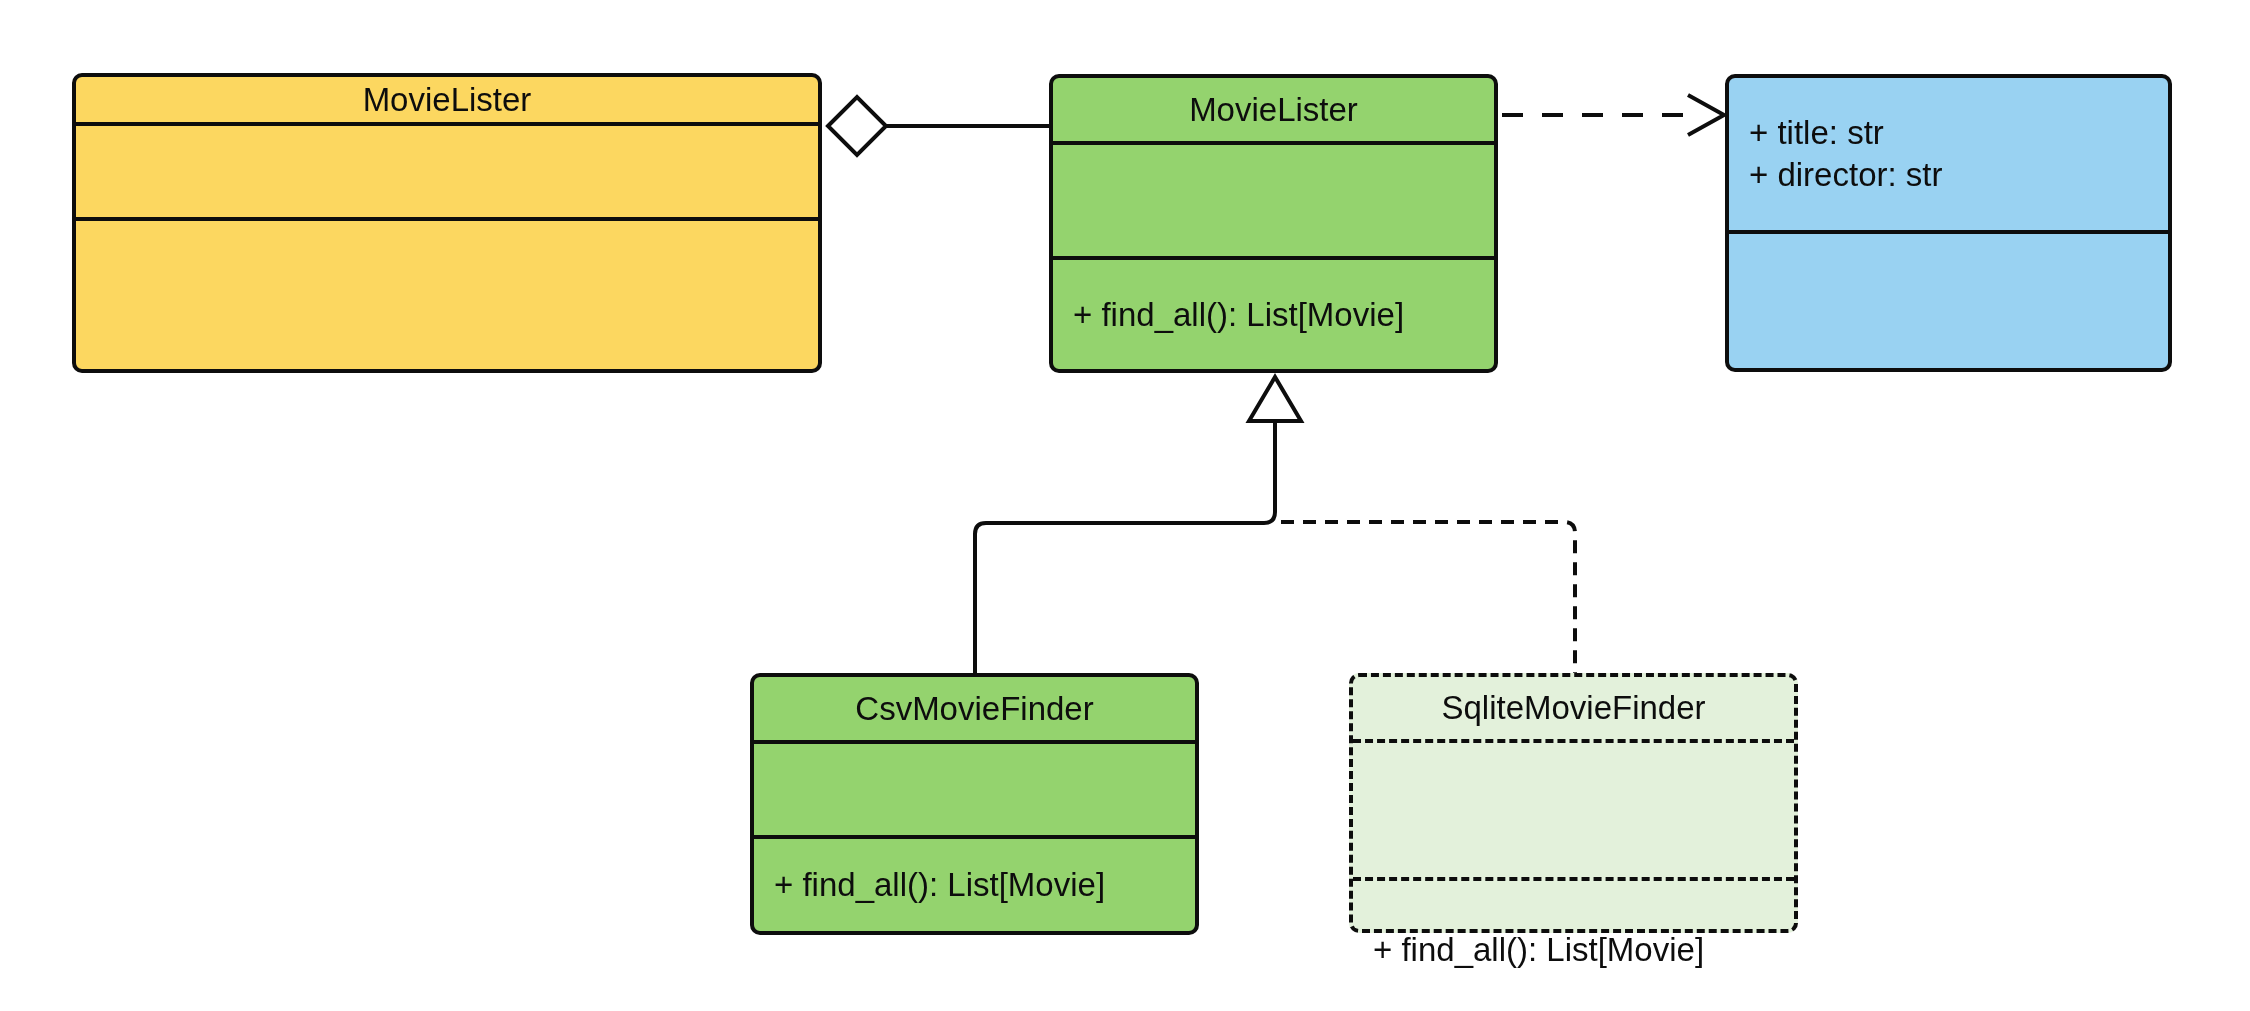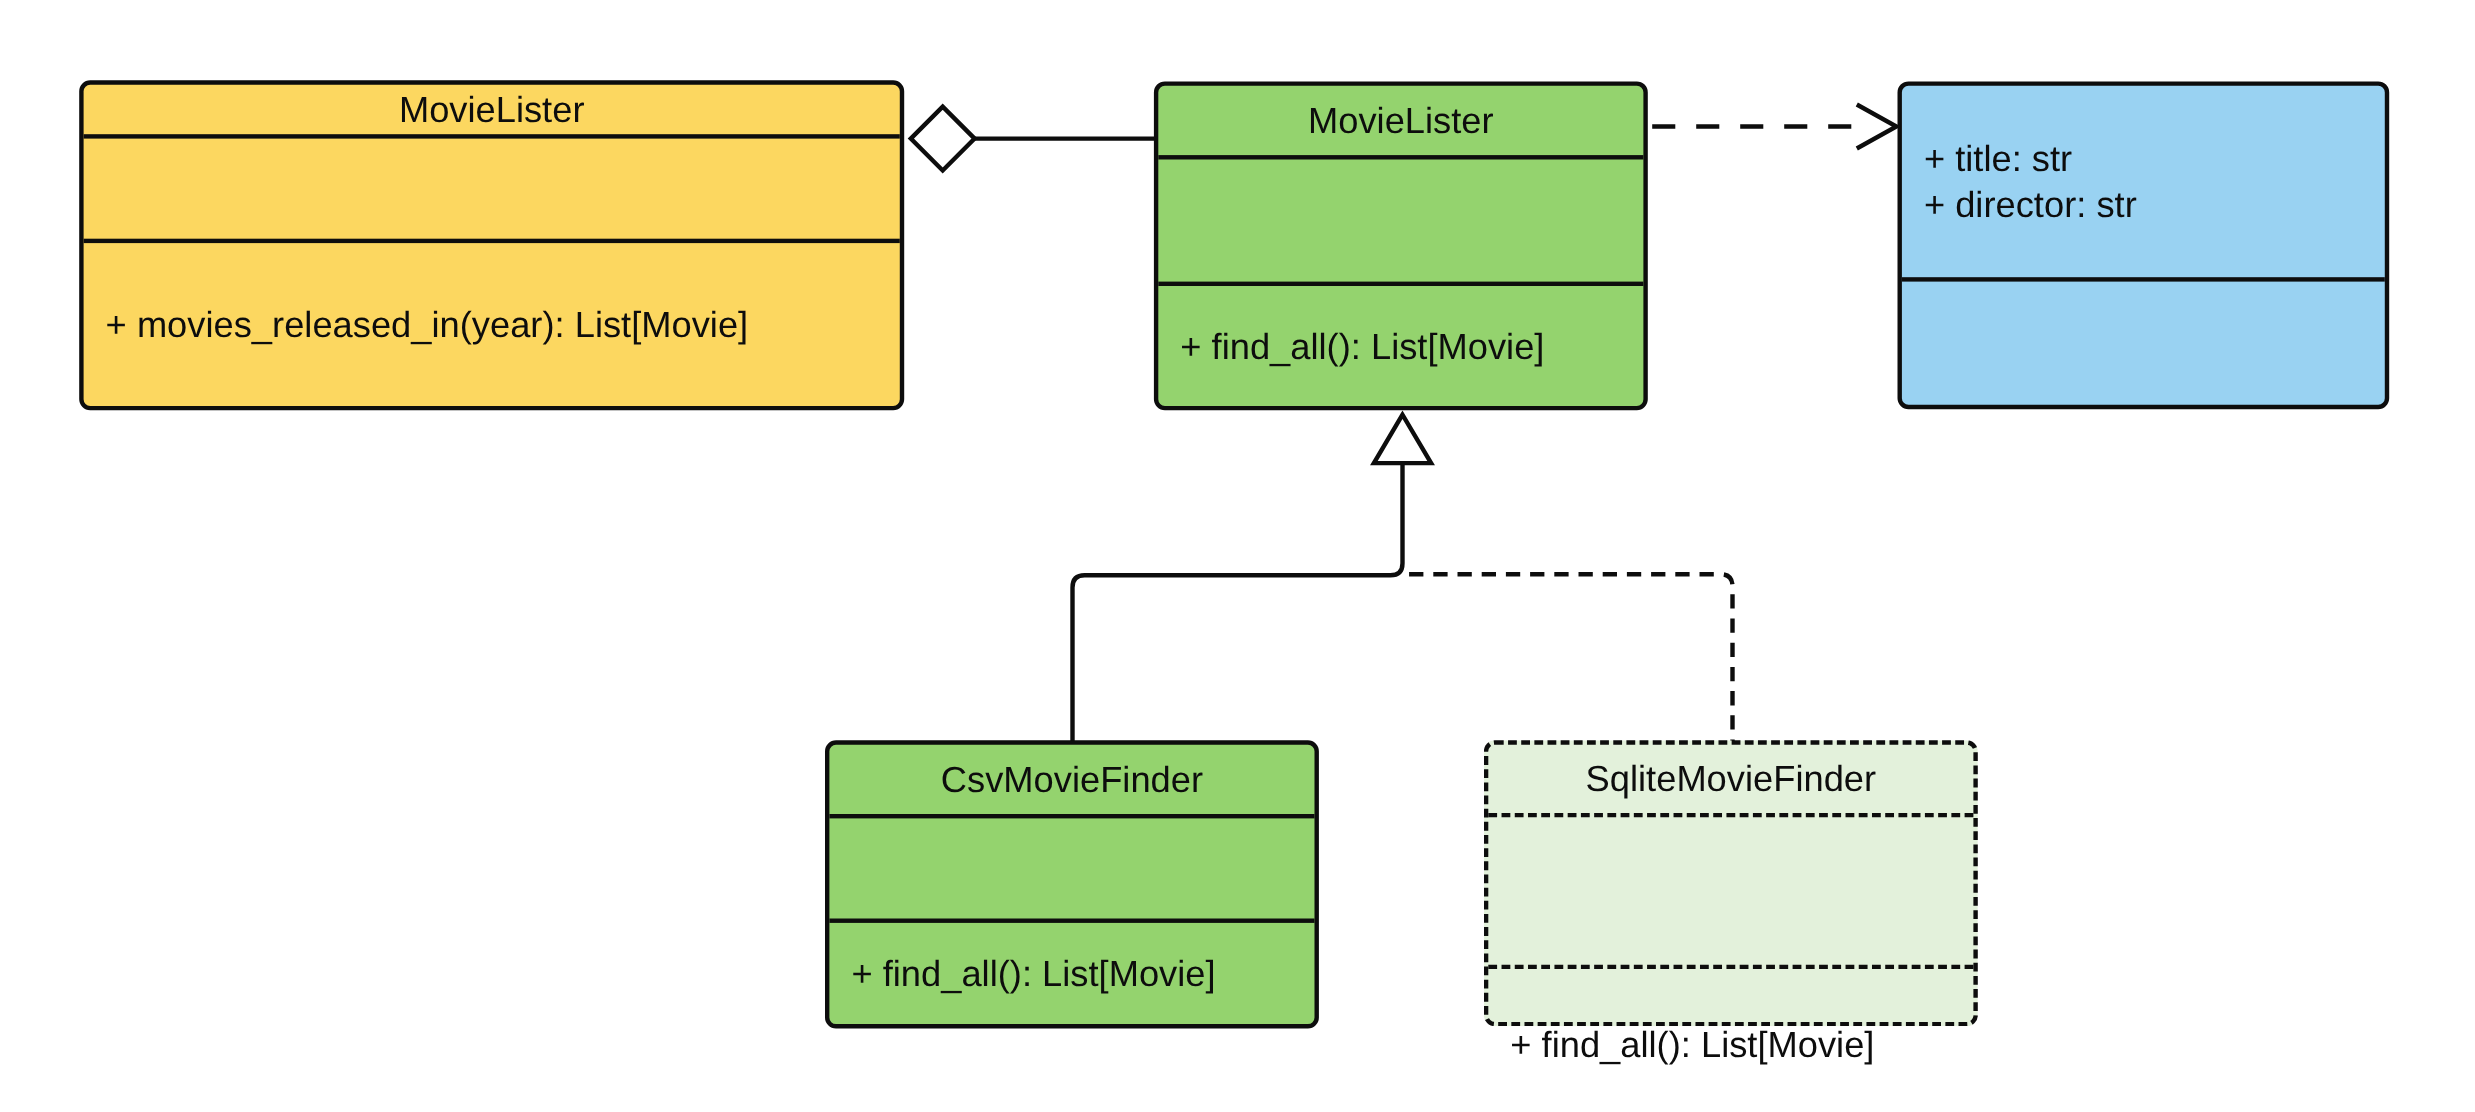--- a/index.html
+++ b/index.html
@@ -96,34 +96,33 @@
     
     <g>
       <path d="M 1281 522 L 1564 522 Q 1575 522 1575 533 L 1575 677" fill="none" stroke="#0d0d0d" stroke-width="4" stroke-dasharray="13 9"></path>
     </g>
   </svg>
 
   <div class="uml-class fill-yellow" style="left:72px; top:73px; width:750px; height:300px;">
     <div class="compartment title-compartment" style="height:49px;">MovieLister</div>
     <div class="compartment attrs-compartment" style="height:95px;"></div>
     <div class="compartment methods-compartment">
-      <div class="member">+ movies_released_in(year): List[Movie]</div>
     </div>
   </div>
 
   <div class="uml-class fill-green" style="left:1049px; top:74px; width:449px; height:299px;">
     <div class="compartment title-compartment" style="height:67px;">MovieLister</div>
     <div class="compartment attrs-compartment" style="height:115px;"></div>
     <div class="compartment methods-compartment">
       <div class="member">+ find_all(): List[Movie]</div>
     </div>
   </div>
 
   <div class="uml-class fill-blue" style="left:1725px; top:74px; width:447px; height:298px;">
-    <div class="compartment attrs-compartment" style="height:178px;">
+    <div class="compartment attrs-compartment" style="height:156px;">
       <div class="member">+ title: str</div>
       <div class="member">+ director: str</div>
     </div>
     <div class="compartment methods-compartment"></div>
   </div>
 
   <div class="uml-class fill-green" style="left:750px; top:673px; width:449px; height:262px;">
     <div class="compartment title-compartment" style="height:67px;">CsvMovieFinder</div>
     <div class="compartment attrs-compartment" style="height:95px;"></div>
     <div class="compartment methods-compartment">

